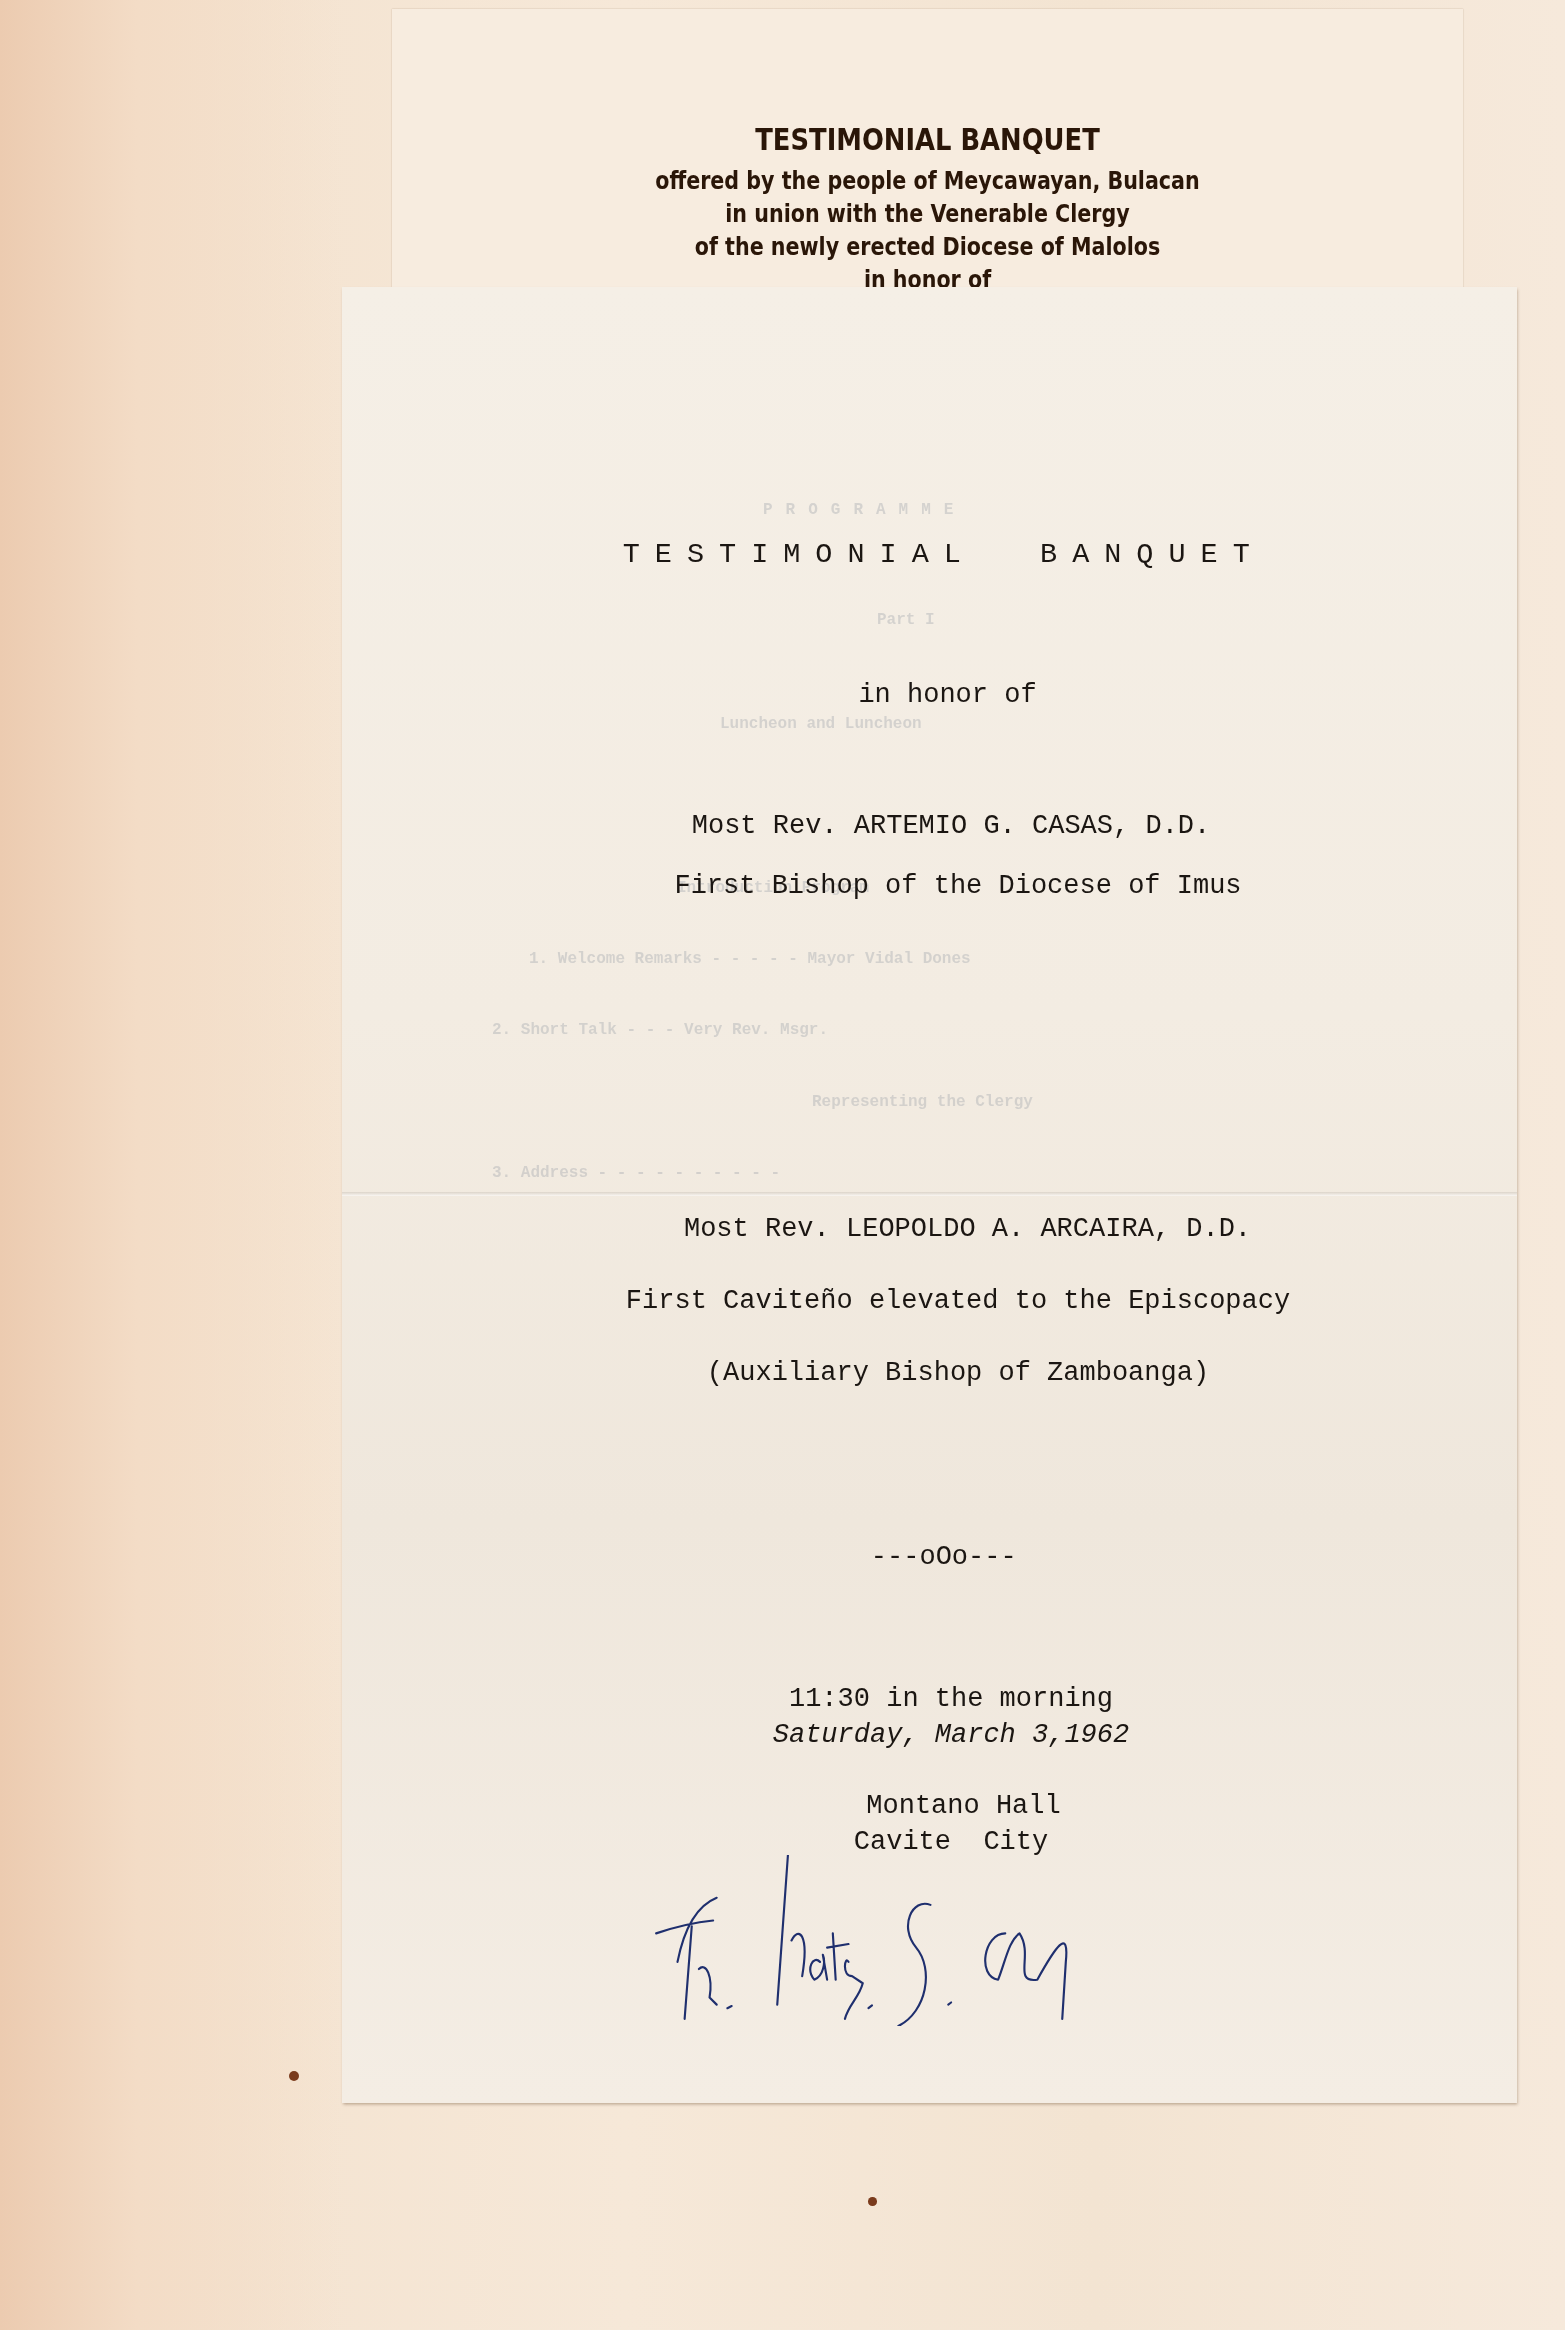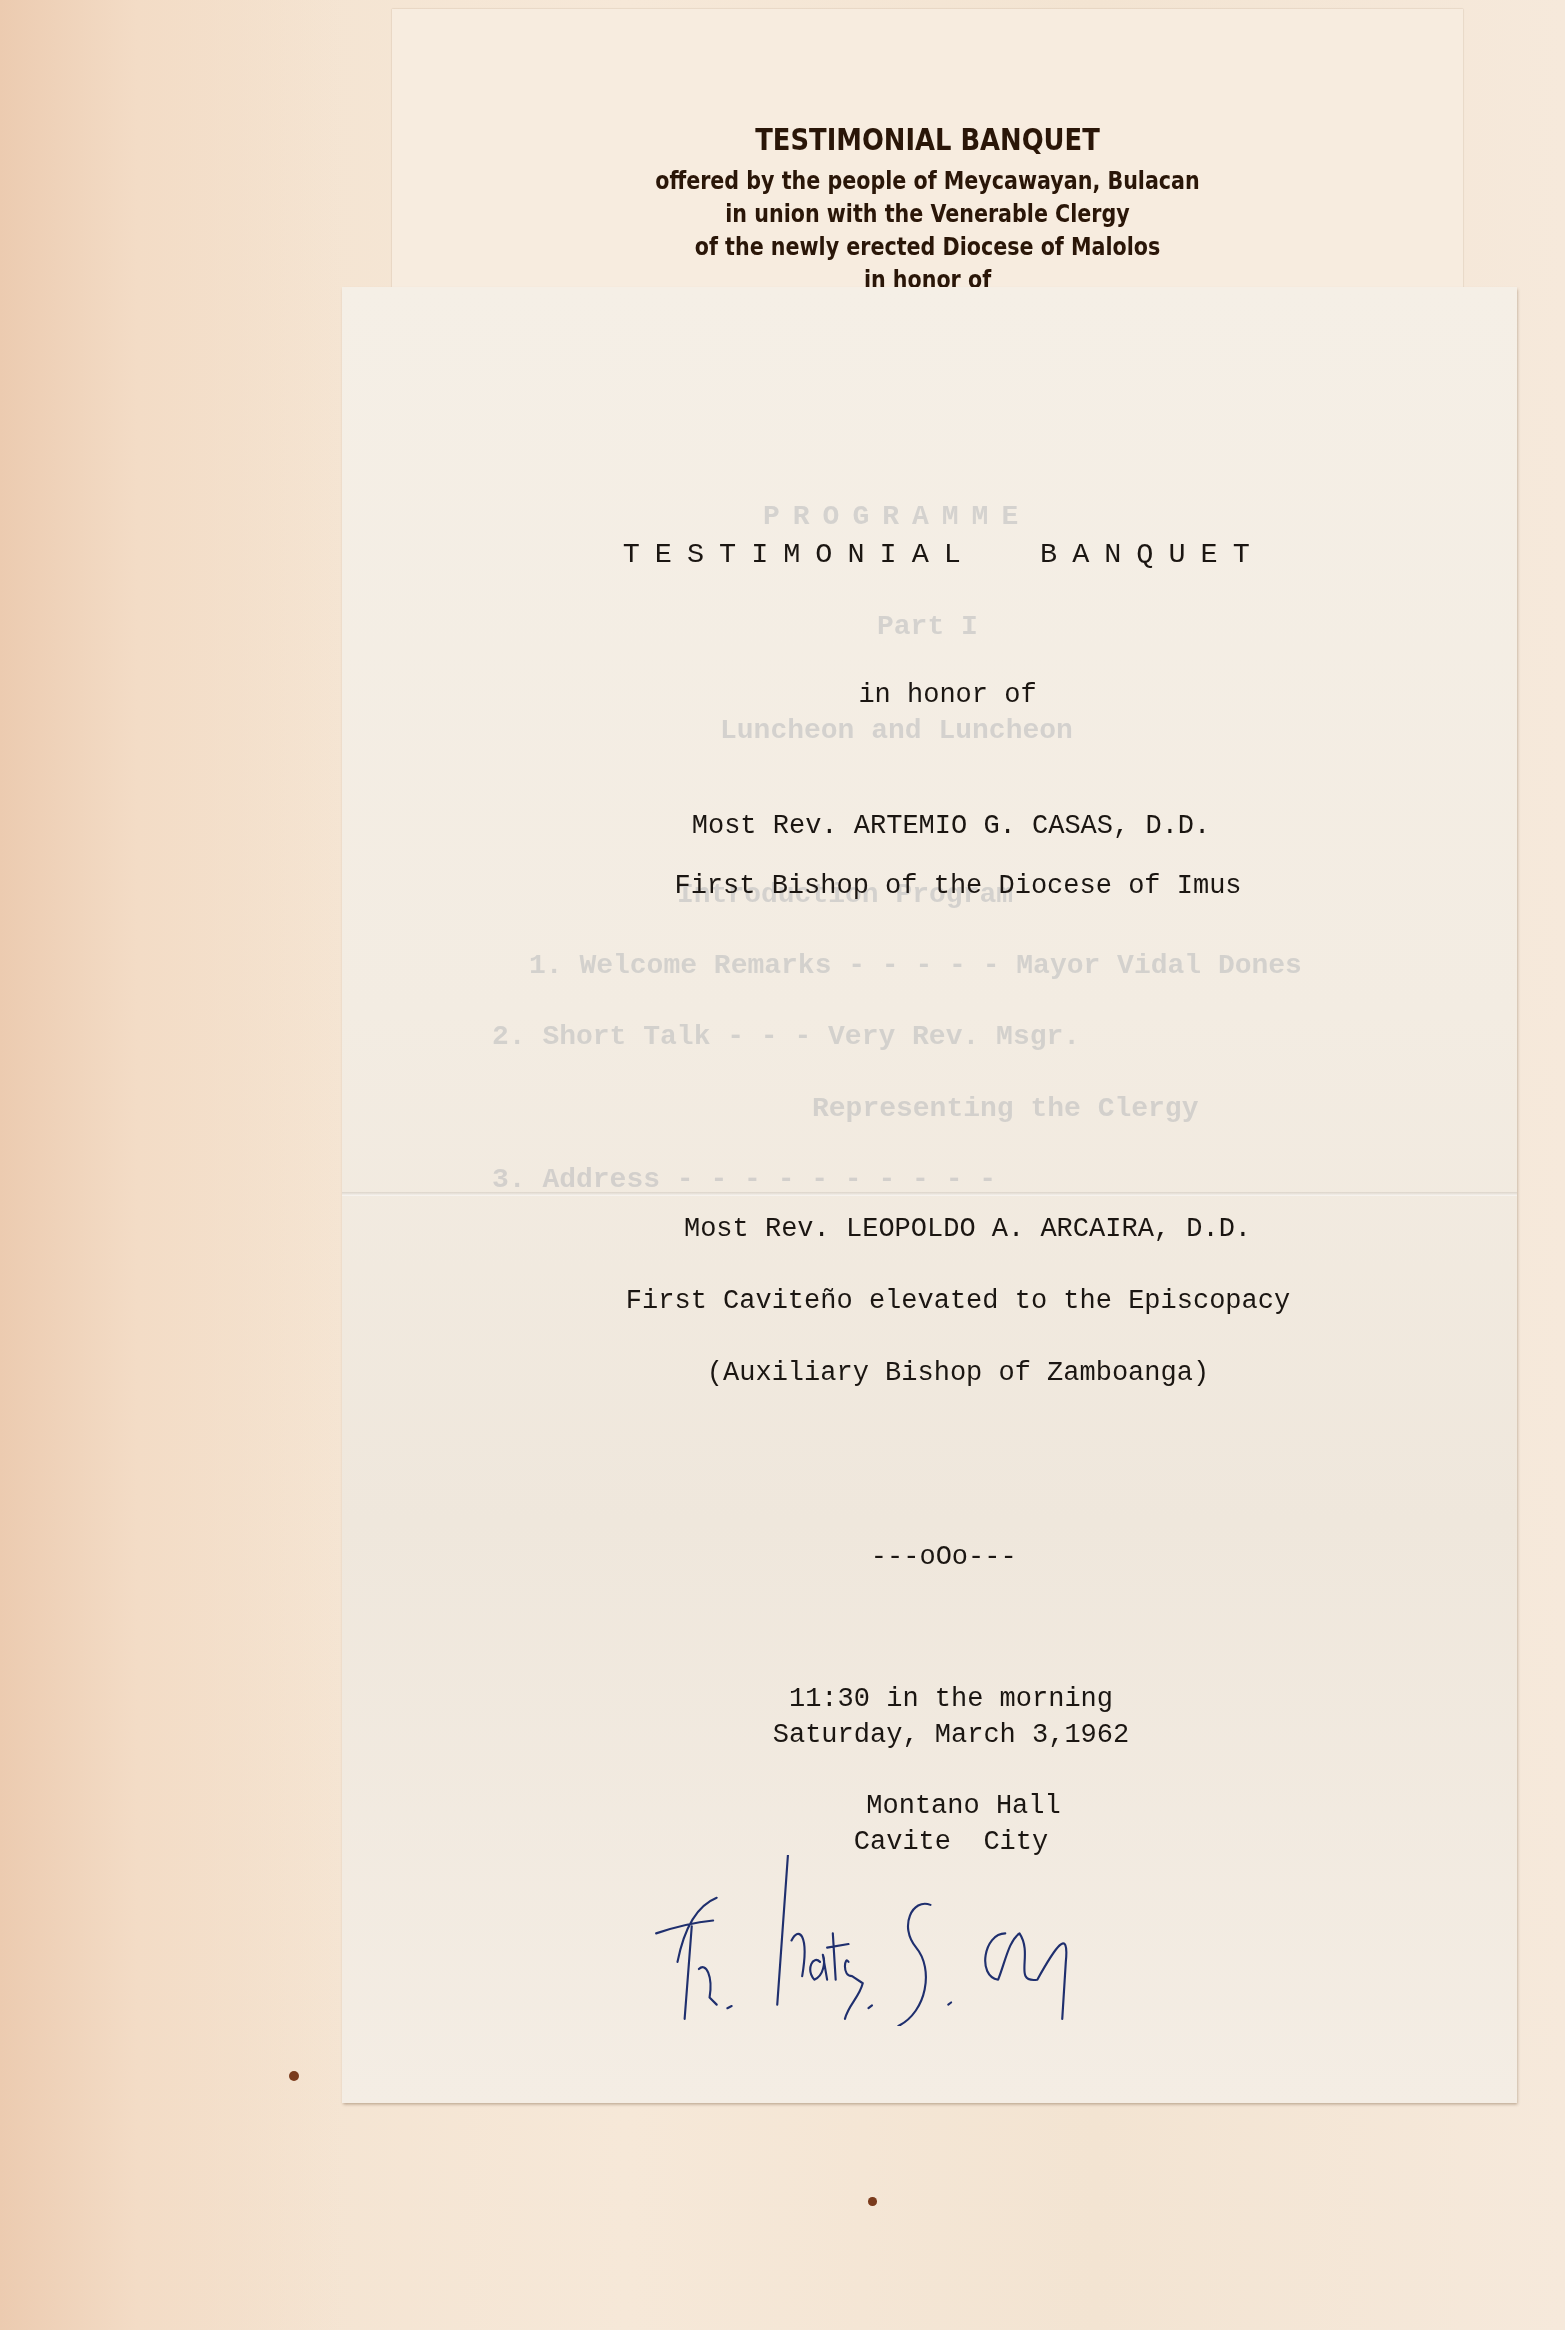--- a/index.html
+++ b/index.html
@@ -16,21 +16,21 @@
     font-family:"DejaVu Sans","Liberation Sans",sans-serif;font-weight:bold;color:#2a1608;
     transform:scaleX(.86);}
   .card-title{top:113px;font-size:30px;letter-spacing:0px;}
   .card-line{font-size:24px;}
   
   .sheet{position:absolute;left:342px;top:287px;width:1175px;height:1816px;
     background:linear-gradient(180deg,#f5efe6 0%,#f3ece2 40%,#efe7dc 68%,#f4ede4 100%);
     box-shadow:1.4px 2.1px 2.9px rgba(110,80,50,.45);}
   .fold{position:absolute;left:0;right:0;top:905px;height:4.3px;
     background:linear-gradient(180deg,rgba(180,170,160,.35),rgba(255,255,255,.6));}
-  .bleed{position:absolute;color:#9aa0a8;opacity:.35;font-size:28px;white-space:pre;
+  .bleed{position:absolute;color:#9aa0a8;opacity:.35;font-size:16px;white-space:pre;
     font-family:"Liberation Mono","DejaVu Sans Mono",monospace;font-weight:bold;}
   .typed{position:absolute;left:0;right:0;text-align:center;color:#1b1612;
     font-family:"Liberation Mono","DejaVu Sans Mono",monospace;font-size:27px;white-space:pre;}
   .typed.title{letter-spacing:15px;font-size:28.5px;}
   .signature{position:absolute;left:307px;top:1568px;width:513px;height:171px;}
 </style>
 </head>
 <body>
 
 <div class="album-bg-shade"></div>
@@ -59,21 +59,21 @@
 
   <div class="typed title" style="top:251px;padding-left:28.5px;">TESTIMONIAL  BANQUET</div>
   <div class="typed" style="top:393px;padding-left:36px;">in honor of</div>
   <div class="typed" style="top:524px;padding-left:43px;">Most Rev. ARTEMIO G. CASAS, D.D.</div>
   <div class="typed" style="top:584px;padding-left:57px;font-family:Liberation Mono, monospace;">First Bishop of the Diocese of Imus</div>
   <div class="typed" style="top:927px;padding-left:43px;margin-left:33px;">Most Rev. LEOPOLDO A. ARCAIRA, D.D.</div>
   <div class="typed" style="top:999px;padding-left:57px;">First Caviteño elevated to the Episcopacy</div>
   <div class="typed" style="top:1071px;padding-left:57px;">(Auxiliary Bishop of Zamboanga)</div>
   <div class="typed" style="top:1255px;padding-left:28.5px;">---oOo---</div>
   <div class="typed" style="top:1397px;padding-left:43px;">11:30 in the morning</div>
-  <div class="typed" style="top:1433px;padding-left:43px;">Saturday, March 3,1962</div>
+  <div class="typed" style="top:1433px;padding-left:43px;font-style:italic;">Saturday, March 3,1962</div>
   <div class="typed" style="top:1504px;padding-left:68px;">Montano Hall</div>
   <div class="typed" style="top:1540px;padding-left:43px;">Cavite  City</div>
 
   <svg class="signature" viewBox="0 0 720 240">
     <title>Fr. Nestor S. Abof</title>
     <g fill="none" stroke="#1f2f6e" stroke-width="3" stroke-linecap="round" stroke-linejoin="round">
       <path d="M40 150 C50 100 70 70 95 60 M10 110 C40 100 60 95 90 92 M60 100 L50 230 M70 160 C80 150 90 170 85 200 L95 210"></path>
       <path d="M110 215 l6 -3"></path>
       <path d="M195 0 L180 210 M200 120 C210 100 225 110 215 170 M240 150 C230 140 220 160 232 175 C245 170 248 150 244 140 L250 175 M258 110 L262 175 M250 130 L280 125 M280 150 C275 140 270 170 285 170 L300 180 C295 200 280 210 275 230"></path>
       <path d="M308 215 l5 -4"></path>

